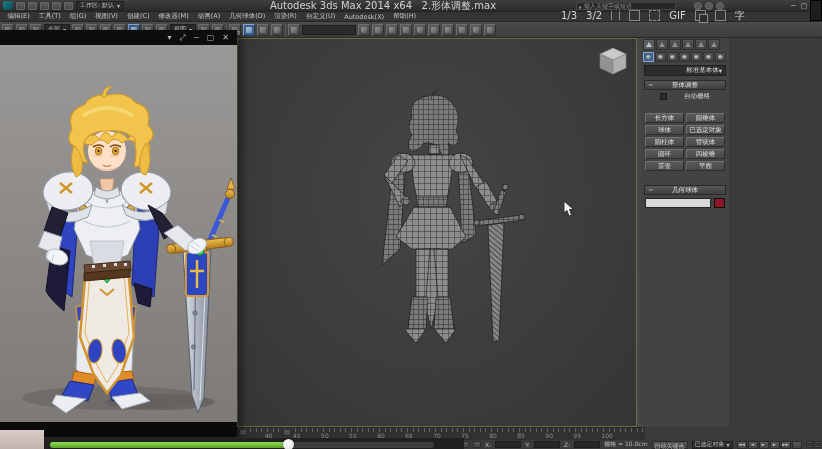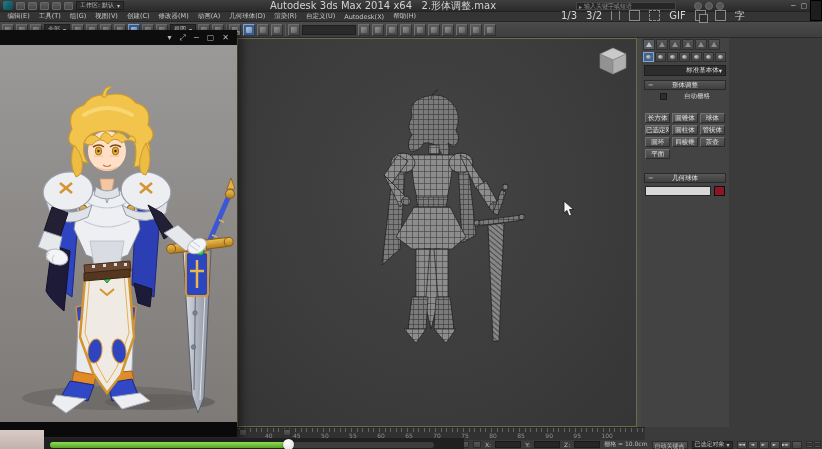--- a/index.html
+++ b/index.html
@@ -70,21 +70,21 @@
   .psub{width:11px;height:10px;background:linear-gradient(#545454,#424242);border:1px solid #303030;position:relative;flex:none;}
   .psub::after{content:"";position:absolute;inset:2px;border-radius:50%;background:radial-gradient(circle at 35% 30%,#cfcfcf,#6a6a6a);}
   .psub.active{background:#41628a;border-color:#7fa6d6;}
   .panel-dd{margin:3px 3px 0 3px;height:11px;background:#2d2d2d;border:1px solid #1f1f1f;display:flex;
             align-items:center;justify-content:flex-end;padding:0 3px;color:#dcdcdc;}
   .rollout-h{margin:4px 3px 0 3px;height:10px;background:linear-gradient(#575757,#3f3f3f);border:1px solid #2a2a2a;
              text-align:center;line-height:9px;position:relative;color:#e0e0e0;}
   .rollout-h .minus{position:absolute;left:3px;top:0;}
   .autogrid-row{display:flex;align-items:center;justify-content:center;gap:17px;height:11px;margin-top:1px;}
   .chk{width:7px;height:7px;background:#2d2d2d;border:1px solid #1b1b1b;}
-  .btn-grid{display:grid;grid-template-columns:1fr 1fr 1fr;gap:2px;padding:10px 4px;margin-top:1px;}
+  .btn-grid{display:grid;grid-template-columns:1fr 1fr;gap:2px;padding:10px 4px;margin-top:1px;}
   .pbtn{height:10px;line-height:9px;text-align:center;background:linear-gradient(#5a5a5a,#474747);
         border:1px solid;border-color:#707070 #2c2c2c #2c2c2c #707070;border-radius:1px;font-size:6.5px;color:#e2e2e2;
         white-space:nowrap;overflow:hidden;}
   .name-row{display:flex;gap:3px;padding:0 4px;margin-top:3px;align-items:center;}
   .name-field{flex:1;height:10px;background:#d8d8d8;border:1px solid #262626;}
   .swatch{width:11px;height:10px;border:1px solid #0d0d0d;flex:none;}
 
   
   .ruler{position:absolute;left:237px;top:427px;width:408px;height:13px;background:#313131;border-top:1px solid #252525;}
   .ruler .minor{position:absolute;left:2px;right:2px;top:0;height:4px;

